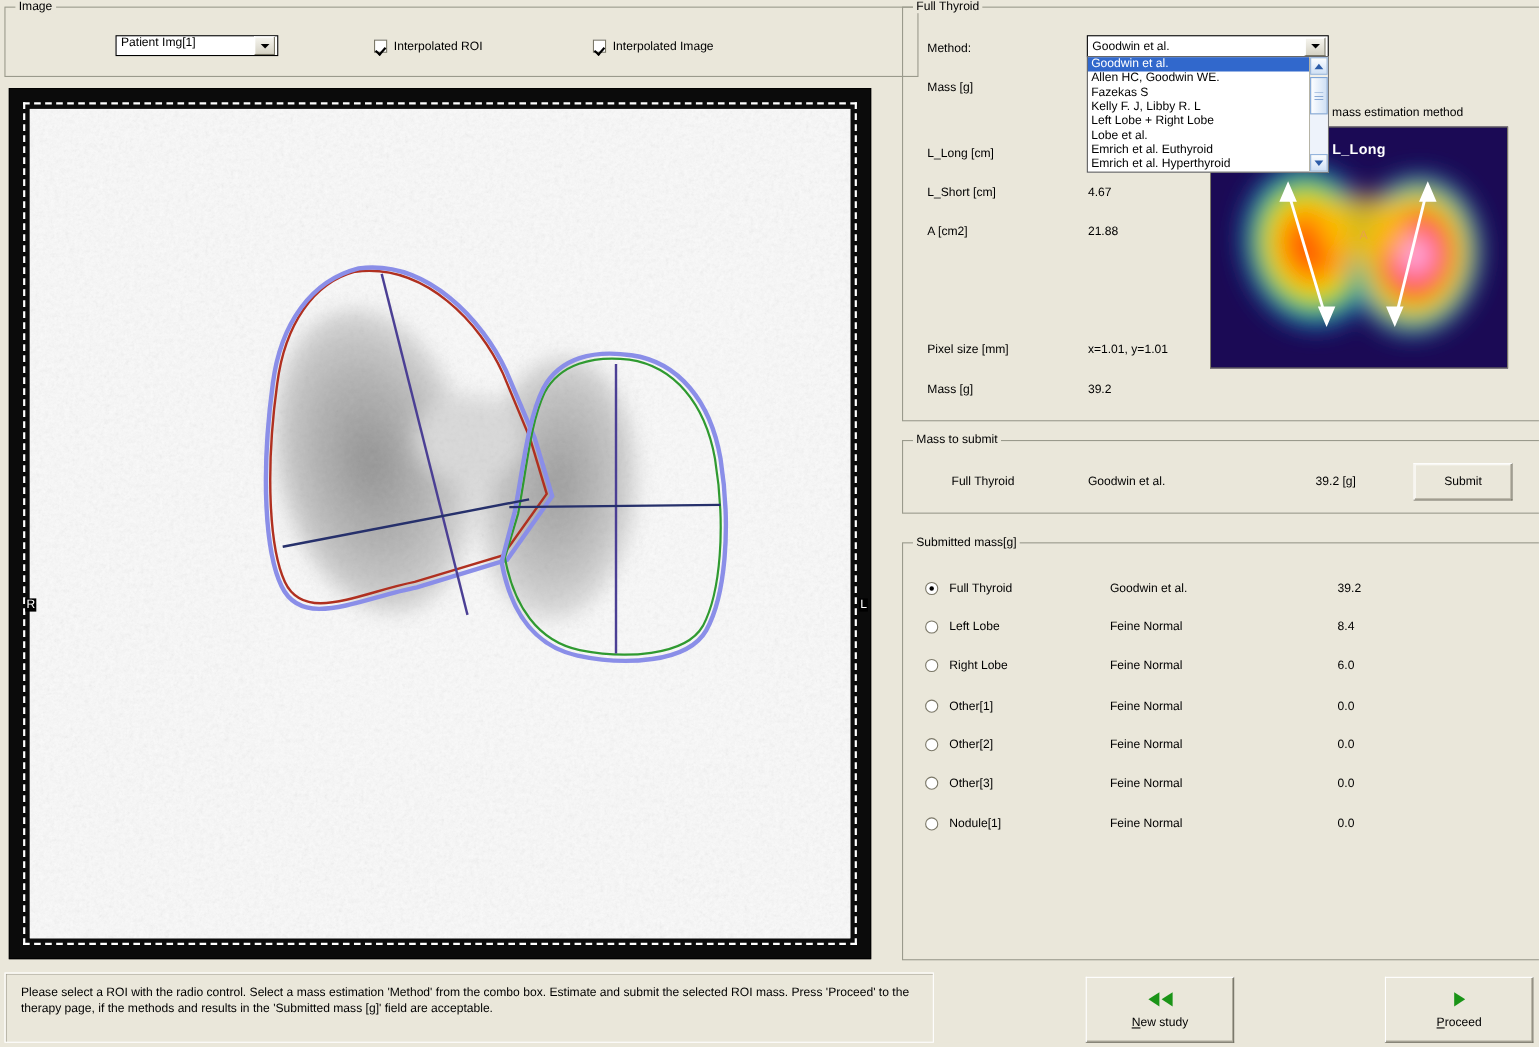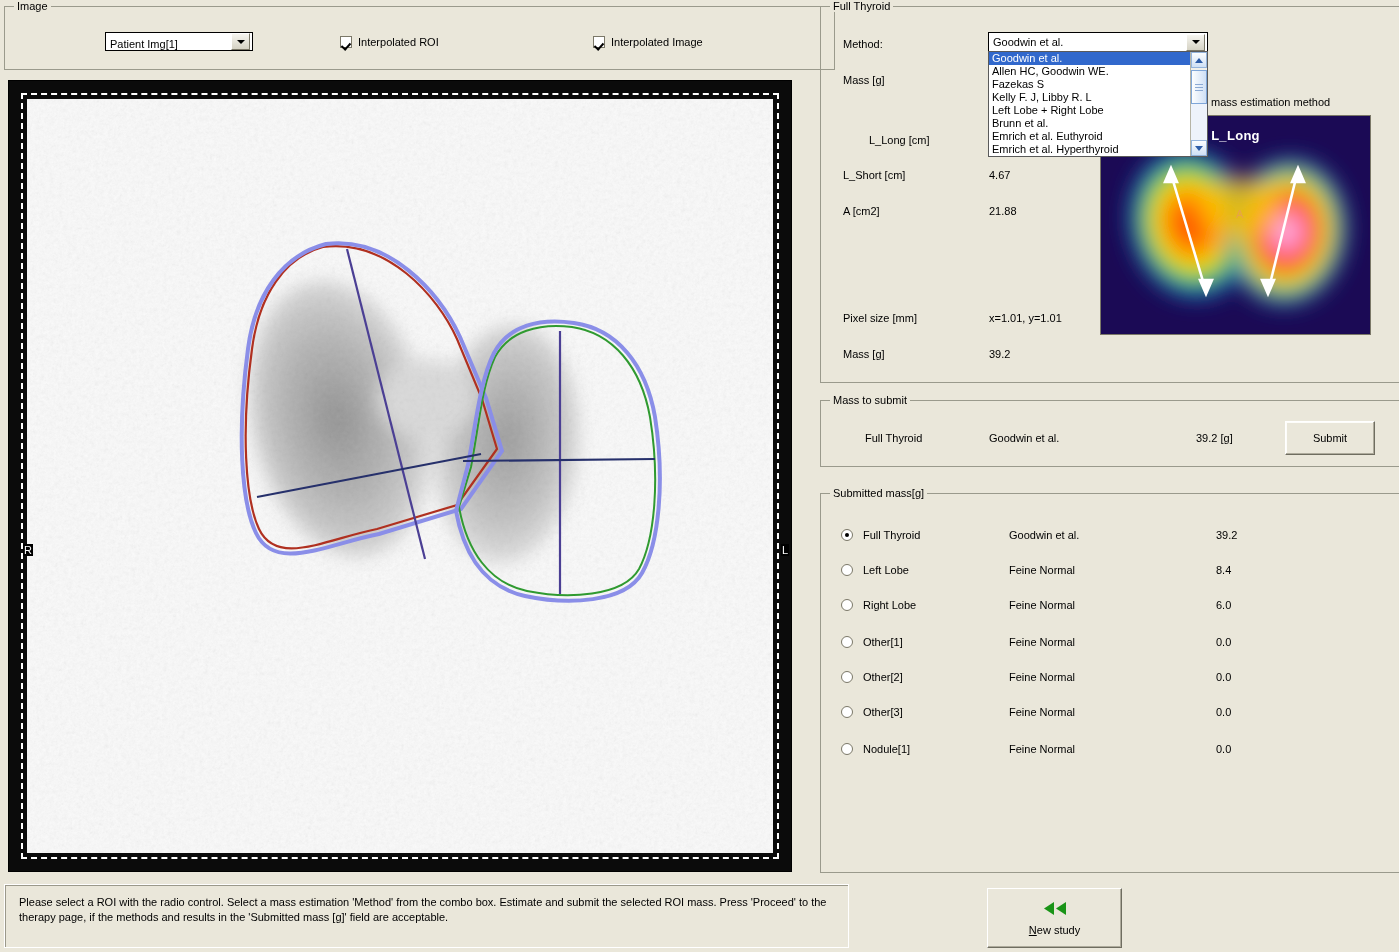--- a/index.html
+++ b/index.html
@@ -18,21 +18,21 @@
   .groupbox > .gb-title {
     position: absolute; top: -7px; left: 9px;
     background: #eae7da; padding: 0 3px; font-size: 11px; color:#000; white-space: nowrap;
   }
 
   
   #image-group { left: 4px; top: 6px; width: 785px; height: 62px; }
   #img-combo {
     position: absolute; left: 100px; top: 25px; width: 148px; height: 19px;
     background: #fff; border: 1px solid #000; box-sizing: border-box;
-    display: flex; align-items: flex-end;
+    display: flex; align-items: flex-start;
   }
   #img-combo .cval { padding-left: 4px; font-size: 11px; flex: 1; }
   .combo-arrow {
     width: 17px; height: 15px; margin-right: 2px;
     background: linear-gradient(#f6f5ef,#d5d2c4);
     border: 1px solid #fff; border-right-color:#7b7868; border-bottom-color:#7b7868;
     display: flex; align-items: center; justify-content: center;
   }
   .combo-arrow i {
     display:block; width:0;height:0; border-left:4px solid transparent;
@@ -187,21 +187,21 @@
       <span class="combo-arrow">
           <i></i>
         </span>
     </div>
 
     <div class="chk-wrap" style="left:335px;">
       <span class="chk on"></span>
       <span>Interpolated ROI</span>
     </div>
 
-    <div class="chk-wrap" style="left:588px;">
+    <div class="chk-wrap" style="left:534px;">
       <span class="chk on"></span>
       <span>Interpolated Image</span>
     </div>
   </div>
 
   <div id="scinti-frame">
     <div id="scinti-dash"></div>
     <div id="scinti-canvas">
       <svg width="748" height="756" viewBox="0 0 748 756">
         <defs>
@@ -272,21 +272,21 @@
   </div>
 
   <div class="groupbox" id="full-thyroid-group">
     <span class="gb-title">Full Thyroid</span>
 
     <span class="ft-row" style="top:31px;">Method:</span>
 
     <span class="ft-row" style="top:67px;">Mass [g]</span>
     <span class="ft-val" style="top:67px;"></span>
 
-    <span class="ft-row" style="top:127px;margin-left:26px;">L_Long [cm]</span>
+    <span class="ft-row" style="top:127px;">L_Long [cm]</span>
     <span class="ft-val" style="top:127px;"></span>
 
     <span class="ft-row" style="top:162px;">L_Short [cm]</span>
     <span class="ft-val" style="top:162px;">4.67</span>
 
     <span class="ft-row" style="top:198px;">A [cm2]</span>
     <span class="ft-val" style="top:198px;">21.88</span>
 
     <span class="ft-row" style="top:305px;">Pixel size [mm]</span>
     <span class="ft-val" style="top:305px;">x=1.01, y=1.01</span>
@@ -302,21 +302,21 @@
       </span>
   </div>
 
   <div id="method-list" style="left:988px; top:51px;">
     <div class="items">
       <div class="mi sel">Goodwin et al.</div>
       <div class="mi">Allen HC, Goodwin WE.</div>
       <div class="mi">Fazekas S</div>
       <div class="mi">Kelly F. J, Libby R. L</div>
       <div class="mi">Left Lobe + Right Lobe</div>
-      <div class="mi">Brunn et al.</div>
+      <div class="mi">Lobe et al.</div>
       <div class="mi">Emrich et al. Euthyroid</div>
       <div class="mi">Emrich et al. Hyperthyroid</div>
     </div>
     <div class="ml-scroll">
       <div class="sb-btn sb-up">
           <i></i>
         </div>
       <div class="sb-track"></div>
       <div class="sb-thumb"></div>
       <div class="sb-btn sb-dn">
@@ -442,14 +442,22 @@
     <span class="ico">
       <svg width="24" height="15" viewBox="0 0 24 15">
           <polygon points="11,1 11,14 1,7.5" fill="#1a9417"></polygon>
           <polygon points="23,1 23,14 13,7.5" fill="#1a9417"></polygon>
         </svg>
     </span>
     <span class="nlabel"><u>N</u>ew study</span>
   </div>
 
 
+  <div class="navbtn" id="btn-proceed">
+    <span class="ico">
+      <svg width="14" height="15" viewBox="0 0 14 15">
+          <polygon points="2,1 2,14 12,7.5" fill="#1a9417"></polygon>
+        </svg>
+    </span>
+    <span class="nlabel"><u>P</u>roceed</span>
+  </div>
 
 </div>
 
 </body></html>

